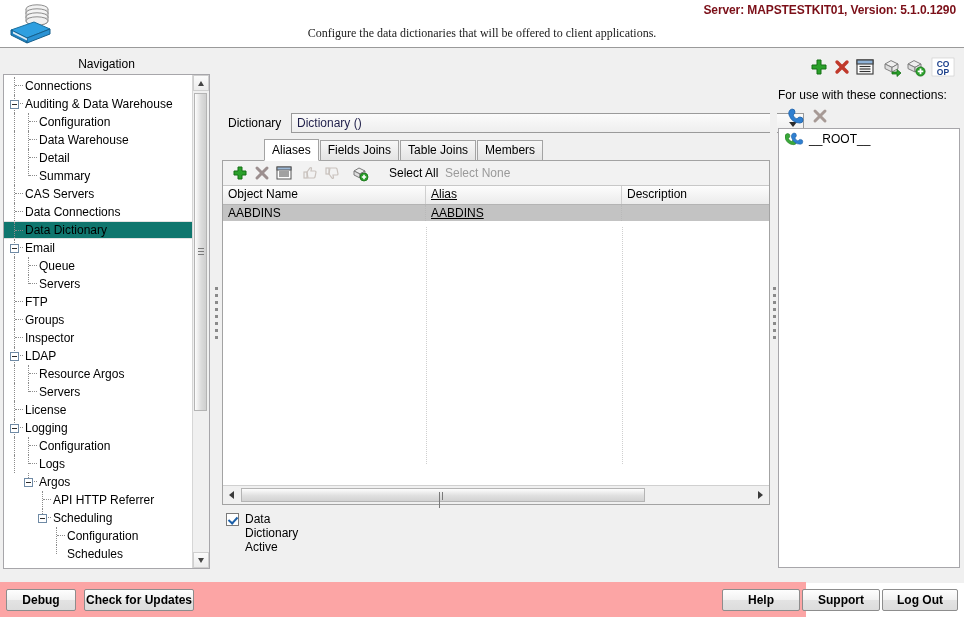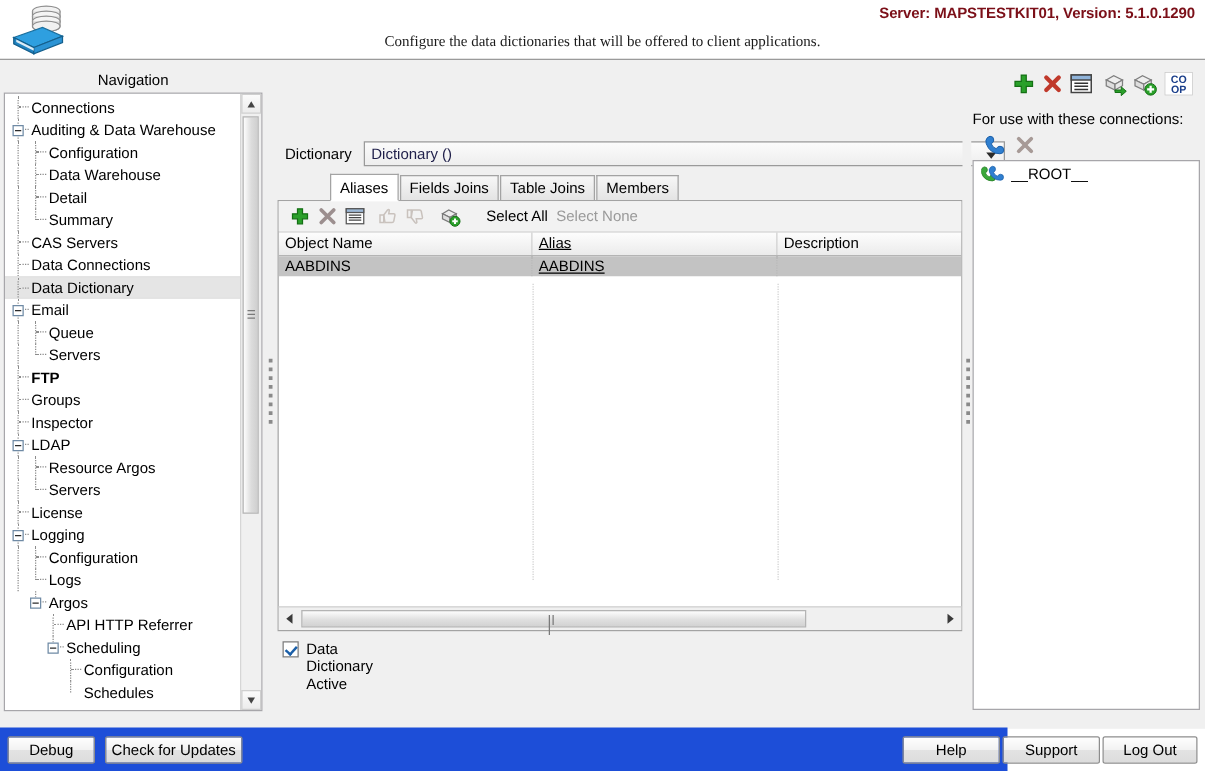--- a/index.html
+++ b/index.html
@@ -87,21 +87,21 @@
   }
   .tree-node {
     position: relative;
     height: 18px;
     line-height: 18px;
     font-size: 12px;
     white-space: nowrap;
     color: #000;
   }
   .tree-node.selected {
-    background: #e5e5e5;
+    background: #0f766e;
     border-top: 1px solid #e2e2e2;
     border-bottom: 1px solid #e2e2e2;
     height: 16px;
     line-height: 16px;
   }
   .tree-label { position: absolute; top: 0; }
   
   .vline {
     position: absolute;
     top: 0; bottom: 0;
@@ -465,21 +465,22 @@
     position: absolute;
     left: 6px; top: 2px;
     width: 20px; height: 16px;
   }
 
   
   #bottom-bar {
     position: absolute;
     left: 0; top: 582px;
     width: 806px; height: 35px;
-    background: #1d4ed8;
+    background: #fca5a5;
+    font-weight: bold;
   }
   .btn {
     position: absolute;
     top: 7px;
     height: 22px;
     line-height: 20px;
     text-align: center;
     font-size: 12px;
     color: #000;
     background: linear-gradient(#fefefe,#f2f2f2 48%,#e3e3e3 50%,#dcdcdc);
@@ -590,21 +591,21 @@
           </div>
           <div class="tree-node">
             <div class="vline" style="left: 10px;"></div>
             <div class="vline" style="left: 24px; bottom: auto; height: 9px;"></div>
             <div class="elbow" style="left: 25px;"></div>
             <span class="tree-label" style="left: 35px;">Servers</span>
           </div>
           <div class="tree-node">
             <div class="vline" style="left: 10px;"></div>
             <div class="elbow" style="left: 11px;"></div>
-            <span class="tree-label" style="left: 21px; font-weight: bold;">FTP</span>
+            <span class="tree-label" style="left: 21px;">FTP</span>
           </div>
           <div class="tree-node">
             <div class="vline" style="left: 10px;"></div>
             <div class="elbow" style="left: 11px;"></div>
             <span class="tree-label" style="left: 21px;">Groups</span>
           </div>
           <div class="tree-node">
             <div class="vline" style="left: 10px;"></div>
             <div class="elbow" style="left: 11px;"></div>
             <span class="tree-label" style="left: 21px;">Inspector</span>

